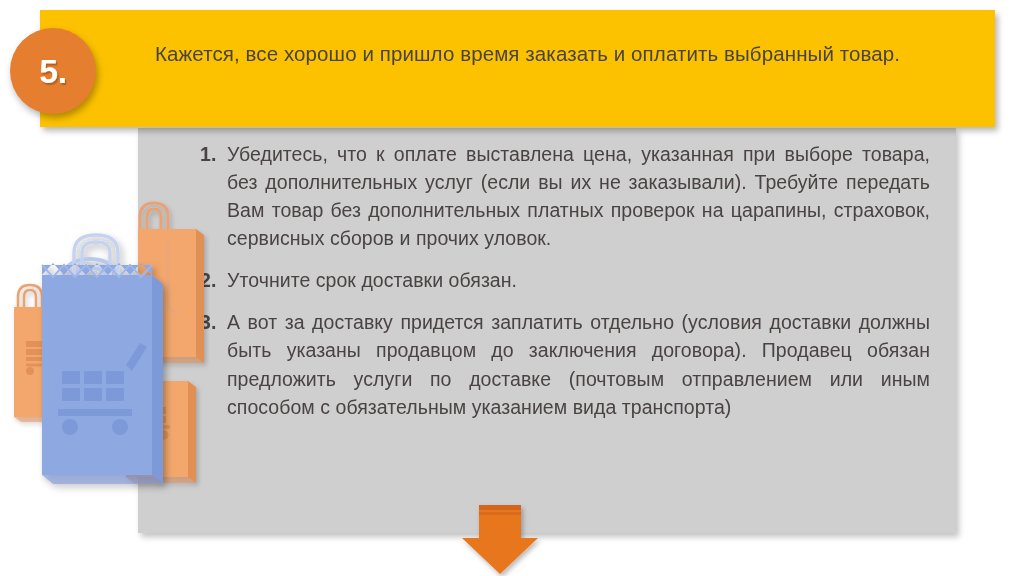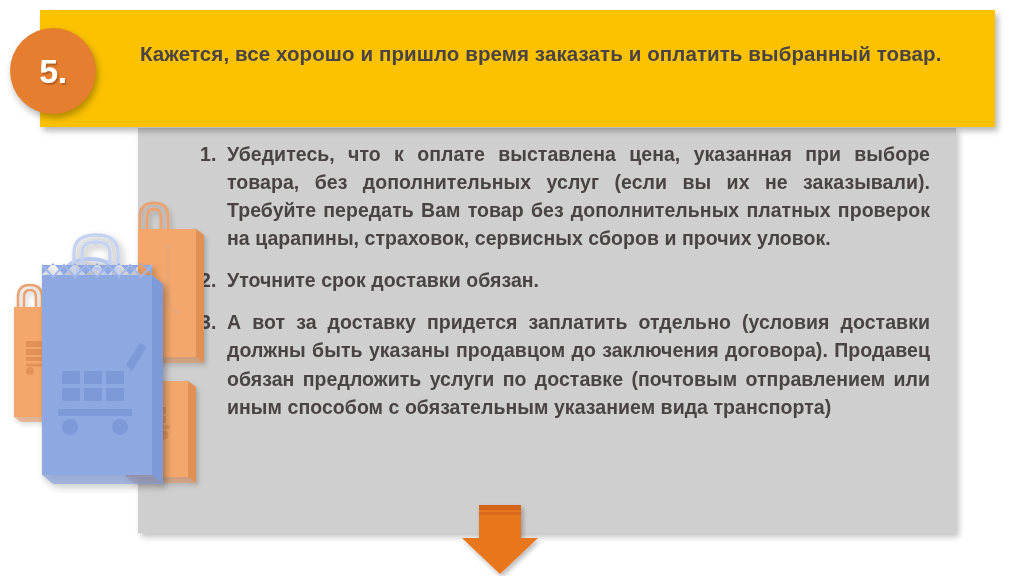--- a/index.html
+++ b/index.html
@@ -32,25 +32,25 @@
     top: 10px;
     width: 955px;
     height: 117px;
     background: #fcc200;
     box-shadow: 3px 4px 6px rgba(0,0,0,0.28);
     z-index: 20;
   }
 
   #header-title {
     position: absolute;
-    left: 100px;
+    left: 115px;
     top: 28px;
     width: 828px;
     font-size: 20.5px;
-    font-weight: bold;
+    font-weight: normal;
     line-height: 1.52;
     color: #494443;
     text-align: justify;
     text-align-last: left;
     letter-spacing: 0.1px;
   }
 
   
   #step-badge {
     position: absolute;
@@ -100,21 +100,21 @@
     padding: 0;
     list-style: none;
     counter-reset: stepnum;
   }
 
   .step-item {
     position: relative;
     padding-left: 27px;
     margin-bottom: 14px;
     font-size: 19.5px;
-    font-weight: bold;
+    font-weight: normal;
     line-height: 1.44;
     color: #494443;
     text-align: justify;
     text-align-last: left;
     letter-spacing: 0.05px;
   }
   .step-item:last-child { margin-bottom: 12px; }
 
   .step-item::before {
     counter-increment: stepnum;

